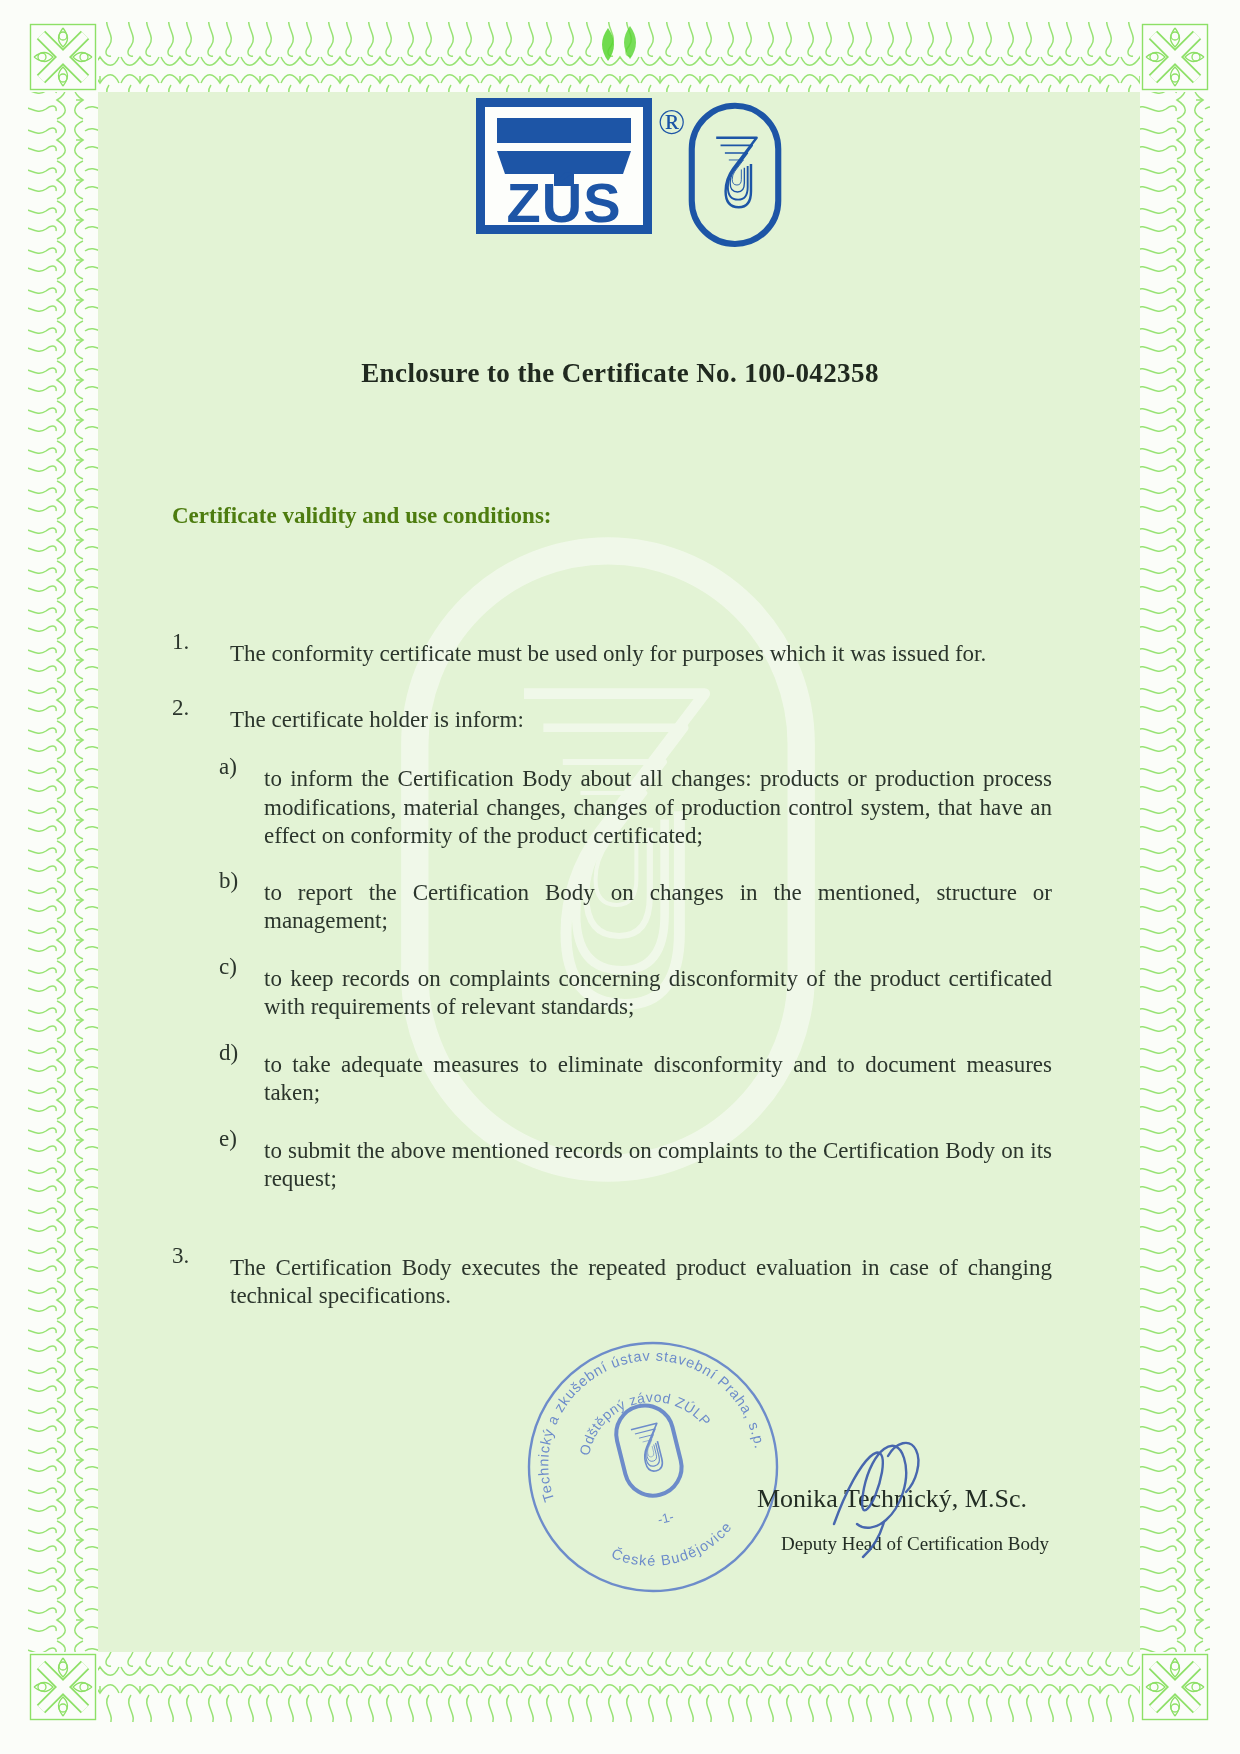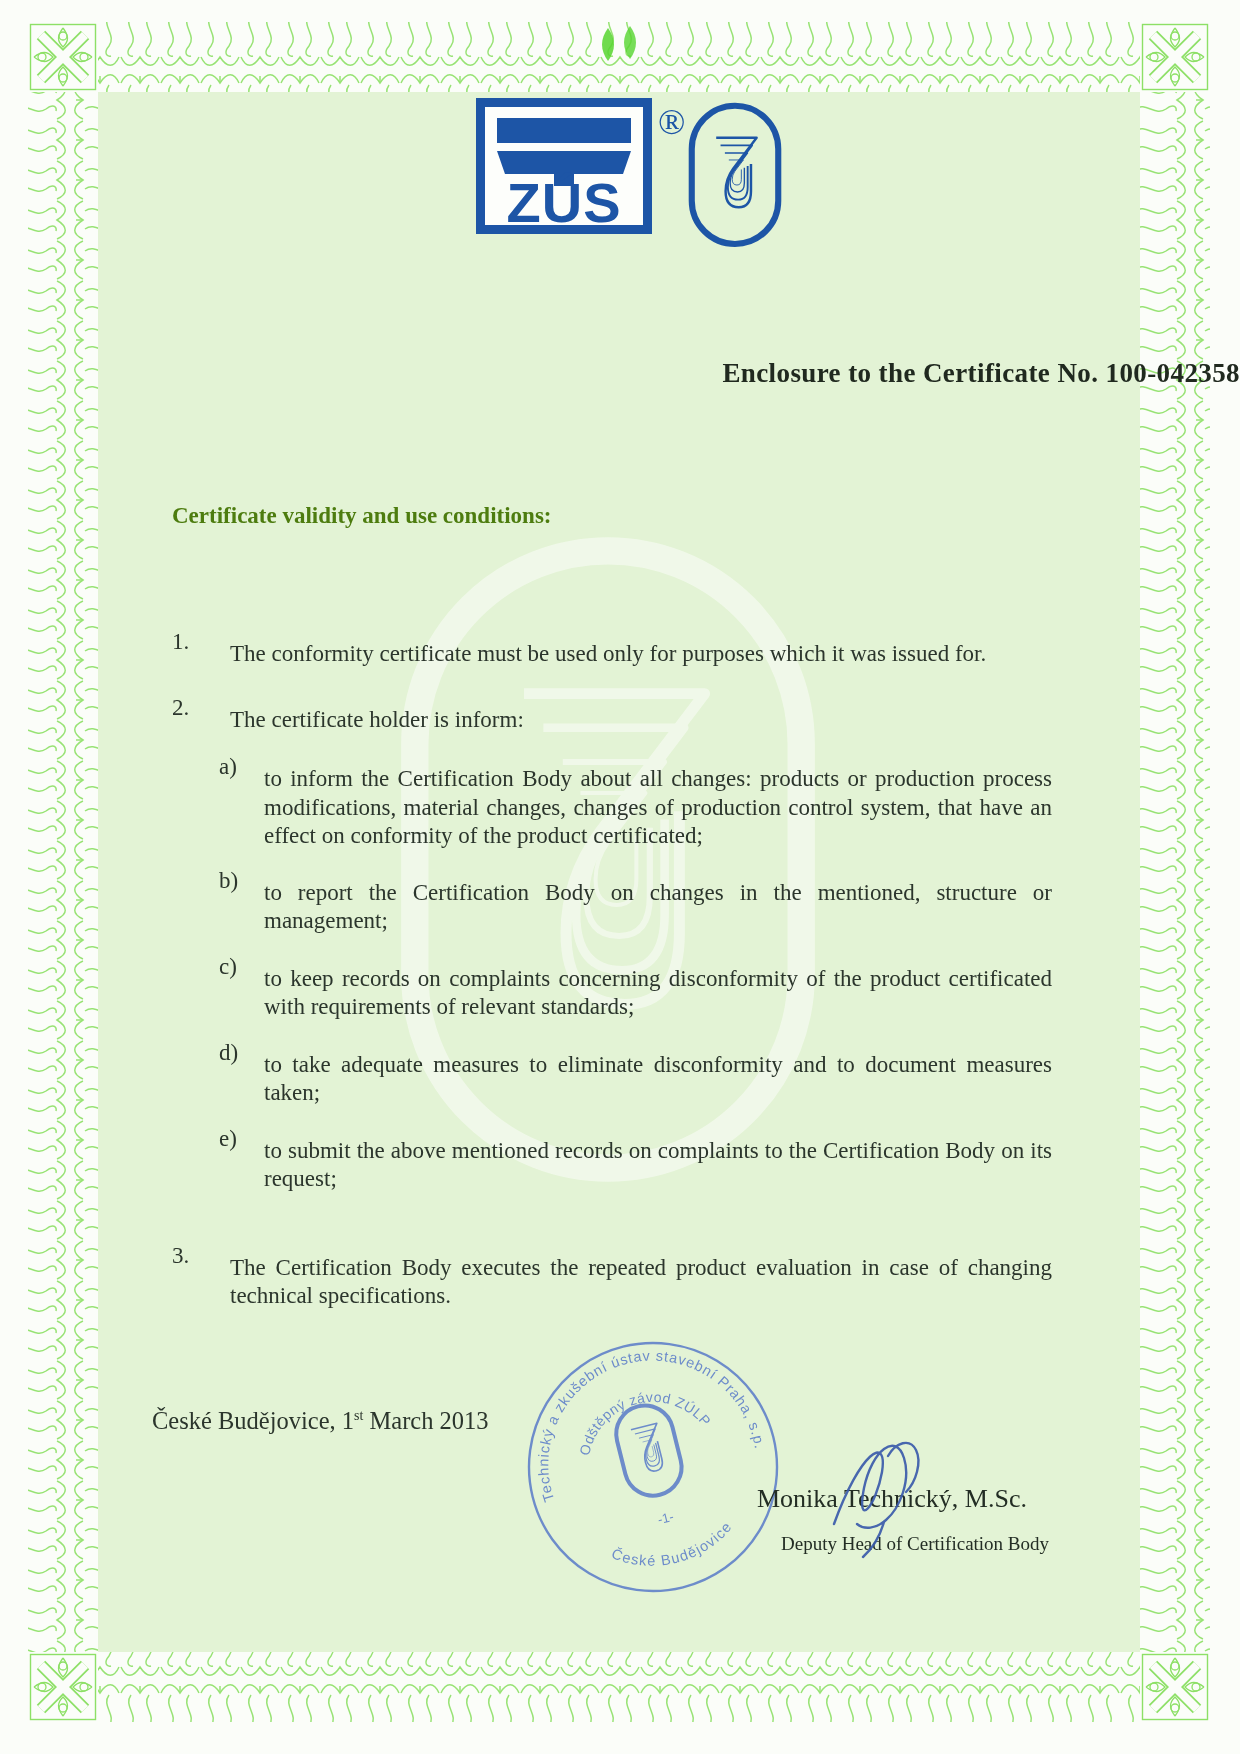--- a/index.html
+++ b/index.html
@@ -3,21 +3,21 @@
 <meta charset="utf-8">
 <style>
   html,body{margin:0;padding:0;background:#fafcf7;}
   .page{position:relative;width:1240px;height:1754px;margin:0 auto;background:#fbfdf9;overflow:hidden;
         font-family:"Liberation Serif", serif;color:#2b352c;}
   .inner-paper{position:absolute;left:98px;top:92px;width:1042px;height:1560px;background:#e3f3d5;}
   svg{display:block;}
   .border-svg{position:absolute;left:0;top:0;}
   .watermark{position:absolute;left:398px;top:534px;color:#ffffff;opacity:0.48;}
   .logo-svg{position:absolute;left:476px;top:96px;color:#1d55a6;}
-  .doc-title{position:absolute;left:0;right:0;top:358px;text-align:right;
+  .doc-title{position:absolute;left:0;right:0;top:358px;text-align:center;
              font-size:27px;font-weight:bold;color:#20291f;letter-spacing:0.4px;}
   .section-heading{position:absolute;left:172px;top:503px;font-size:23px;font-weight:bold;color:#4d7c0f;}
   .doc-body{position:absolute;left:172px;top:628px;width:892px;font-size:23px;line-height:28.5px;color:#2b352c;}
   .row{display:flex;}
   .num{flex:0 0 46px;}
   .ltr{flex:0 0 33px;}
   .sub{margin-left:47px;margin-bottom:5px;}
   .t{margin:12px;text-align:justify;}
   .nowrap{white-space:nowrap;}
   #it1{margin-bottom:13px;}
@@ -158,21 +158,20 @@
       <span class="ltr">e)</span>
       <p class="t">to submit the above mentioned records on complaints to the Certification Body on its request;</p>
     </div>
     <div class="row" id="it3">
       <span class="num">3.</span>
       <p class="t">The Certification Body executes the repeated product evaluation in case of changing technical specifications.</p>
     </div>
   </div>
 
 
-  <div class="date-line"><span>České Budějovice,</span><span> 1</span><sup>st</sup><span> March 2013</span></div>
 
   <svg class="stamp-svg" width="300" height="300">
     <defs>
       <path id="arcO" d="M46,180 A104,104 0 1 1 240,180" fill="none"></path>
       <path id="arcI" d="M83,170 A65,65 0 1 1 203,170" fill="none"></path>
       <path id="arcB" d="M52,190 A104,104 0 0 0 234,190" fill="none"></path>
     </defs>
     <g transform="rotate(-14 143 145)" fill="currentColor">
       <circle cx="143" cy="145" r="124" fill="none" stroke="currentColor" stroke-width="2.4"></circle>
       <text font-size="14.5" letter-spacing="0.8" text-anchor="middle">

